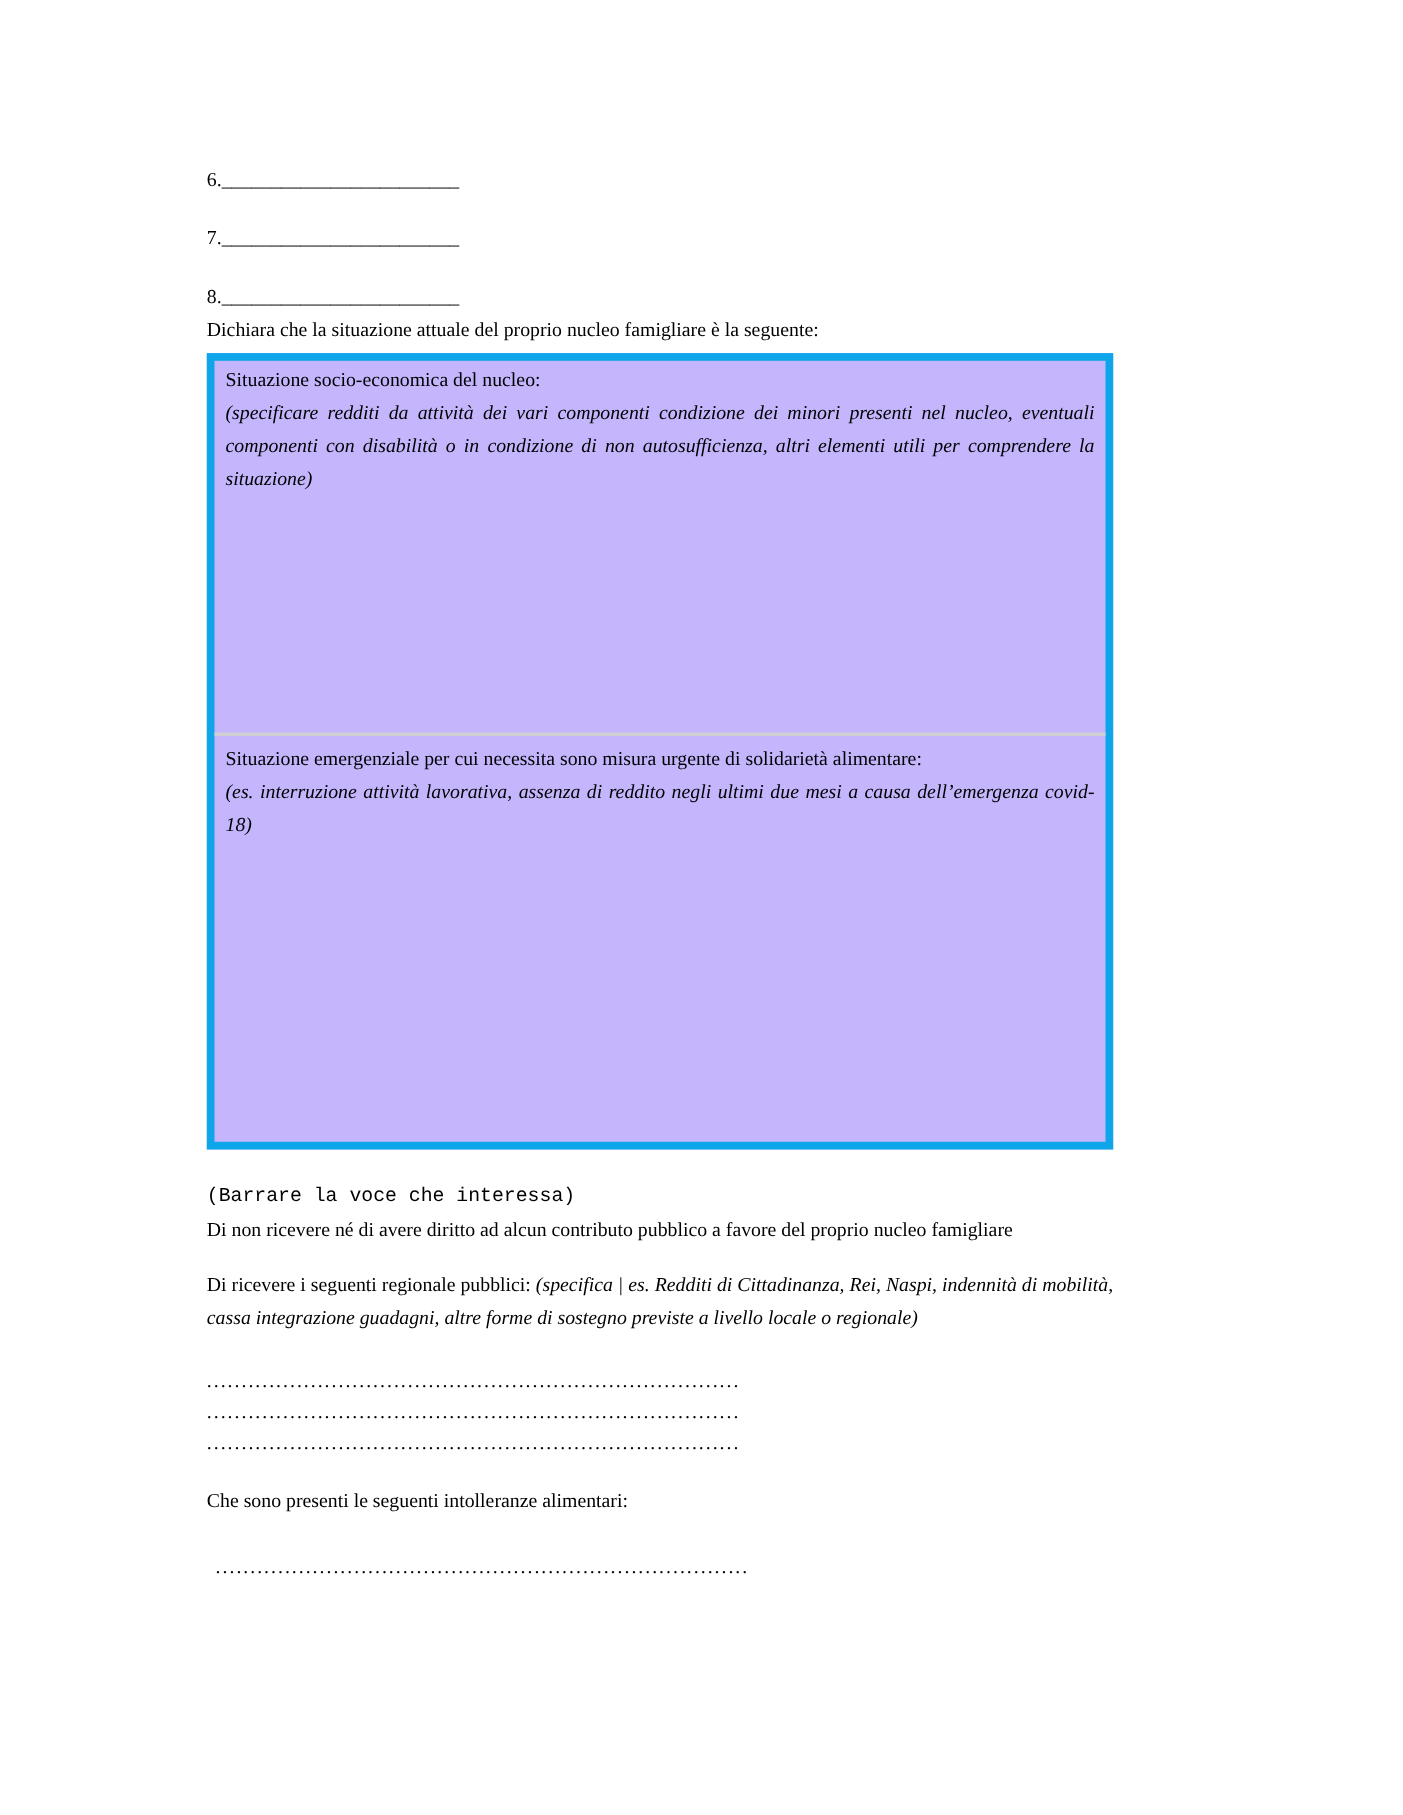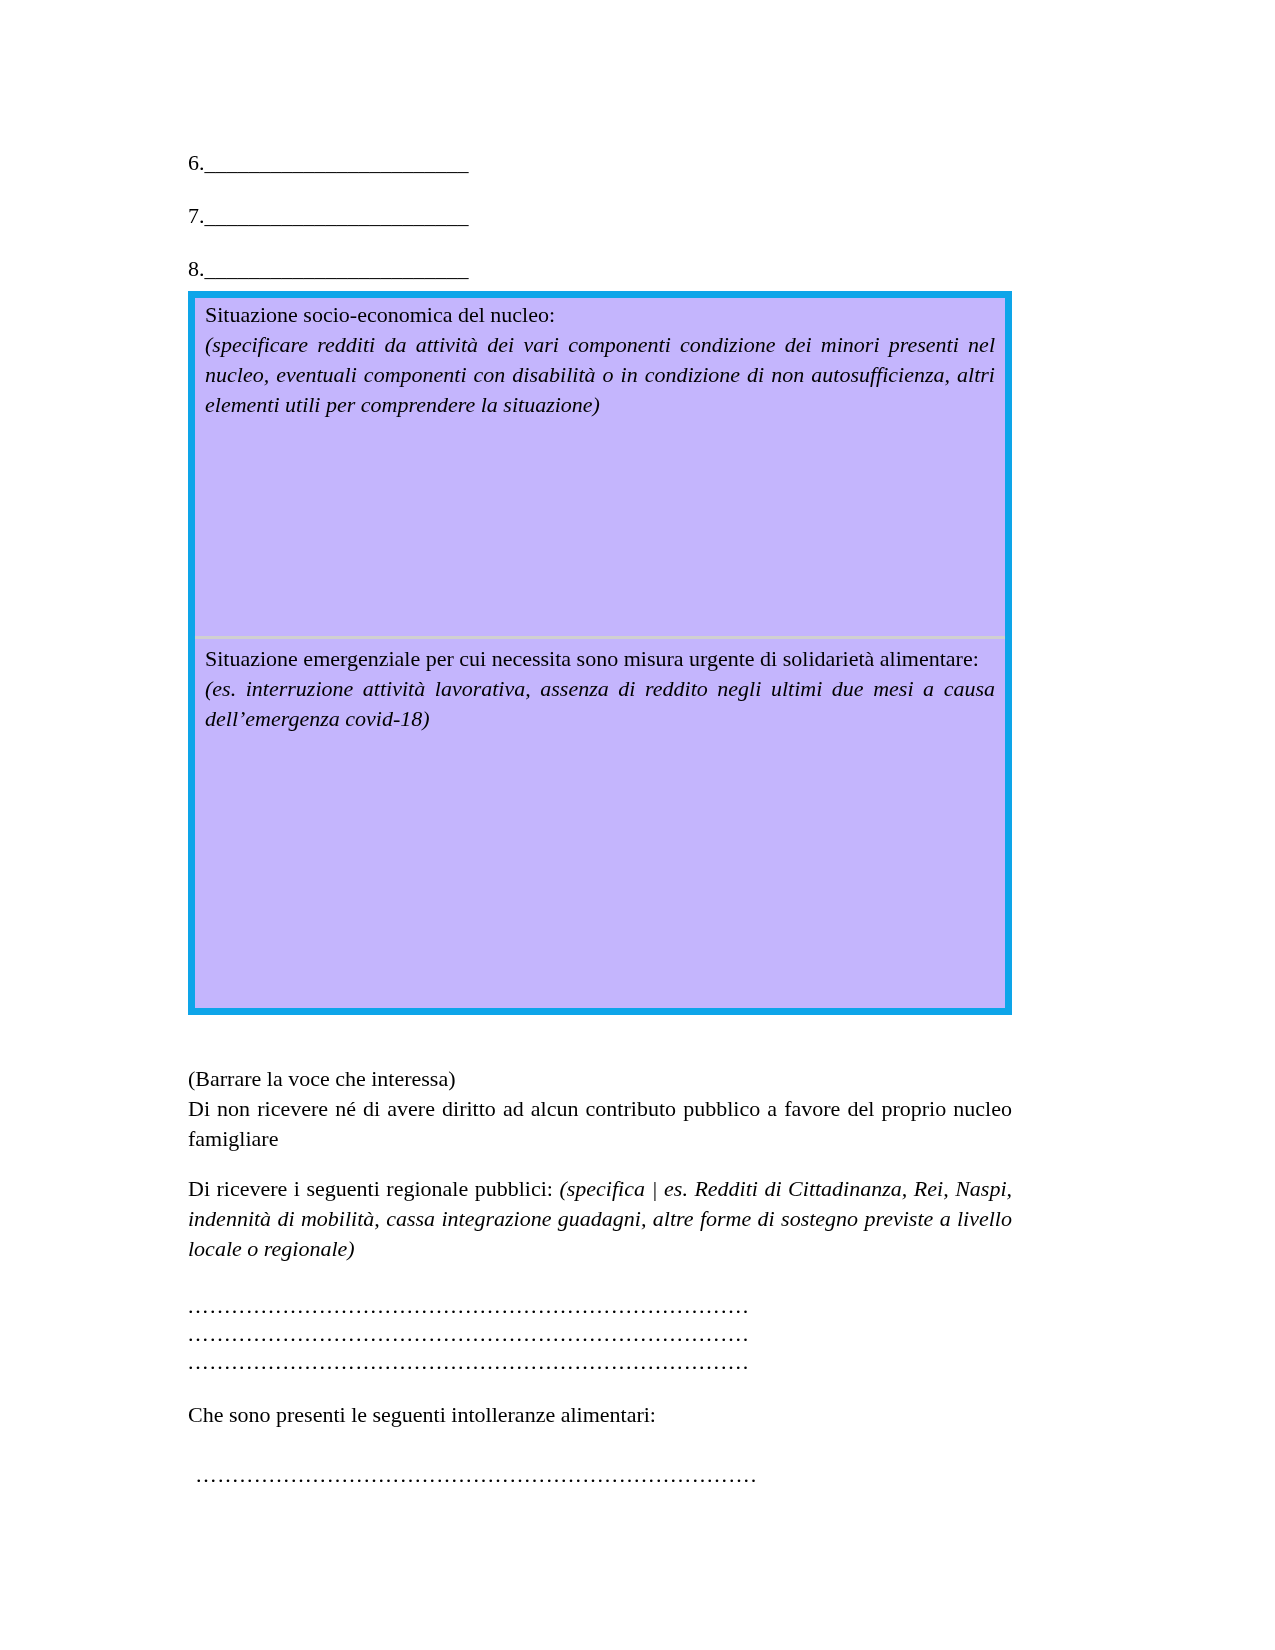--- a/index.html
+++ b/index.html
@@ -3,21 +3,21 @@
 <meta charset="utf-8">
 <style>
   html, body { margin: 0; padding: 0; background: #ffffff; }
   .page {
     position: relative;
     width: 1209px;
     height: 1650px;
     background: #ffffff;
     color: #000000;
     font-family: "Liberation Serif", "DejaVu Serif", serif;
-    font-size: 22px;
+    font-size: 18px;
     line-height: 30px;
     overflow: hidden;
   }
   .content {
     padding: 148px 197px 0 188px; 
   }
   .numbered { white-space: nowrap; }
   .numbered.gap { margin-bottom: 23px; }
   .blank { letter-spacing: 0; }
   .line { margin: 0; }
@@ -33,21 +33,21 @@
     padding: 2px 10px 0 10px;
   }
   .box1 {
     min-height: 341px;
     border-bottom: 3px solid #d0d0d0;
   }
   .box2 {
     min-height: 369px;
     padding-top: 5px;
   }
-  .barrare { margin-top: 49px; }
+  .barrare { margin-top: 28px; font-family: Liberation Mono, monospace; }
   .para { margin: 0; }
   .receive { margin-top: 20px; }
   .dots-group { margin-top: 28px; }
   .dots {
     line-height: 28px;
     letter-spacing: 1.8px;
     white-space: nowrap;
     overflow: hidden;
   }
   .intol { margin-top: 24px; }
@@ -64,20 +64,21 @@
     </div>
 
     <div class="numbered gap">
       <span>7.</span><span class="blank">________________________</span>
     </div>
 
     <div class="numbered">
       <span>8.</span><span class="blank">________________________</span>
     </div>
 
+    <p class="line">Dichiara che la situazione attuale del proprio nucleo famigliare è la seguente:</p>
 
     <div class="boxwrap">
       <div class="box box1">
         <div>Situazione socio-economica del nucleo:</div>
         <div class="italic just">(specificare redditi da attività dei vari componenti condizione dei minori presenti nel nucleo, eventuali componenti con disabilità o in condizione di non autosufficienza, altri elementi utili per comprendere la situazione)</div>
       </div>
       <div class="box box2">
         <div class="just">Situazione emergenziale per cui necessita sono misura urgente di solidarietà alimentare:</div>
         <div class="italic just">(es. interruzione attività lavorativa, assenza di reddito negli ultimi due mesi a causa dell’emergenza covid-18)</div>
       </div>

